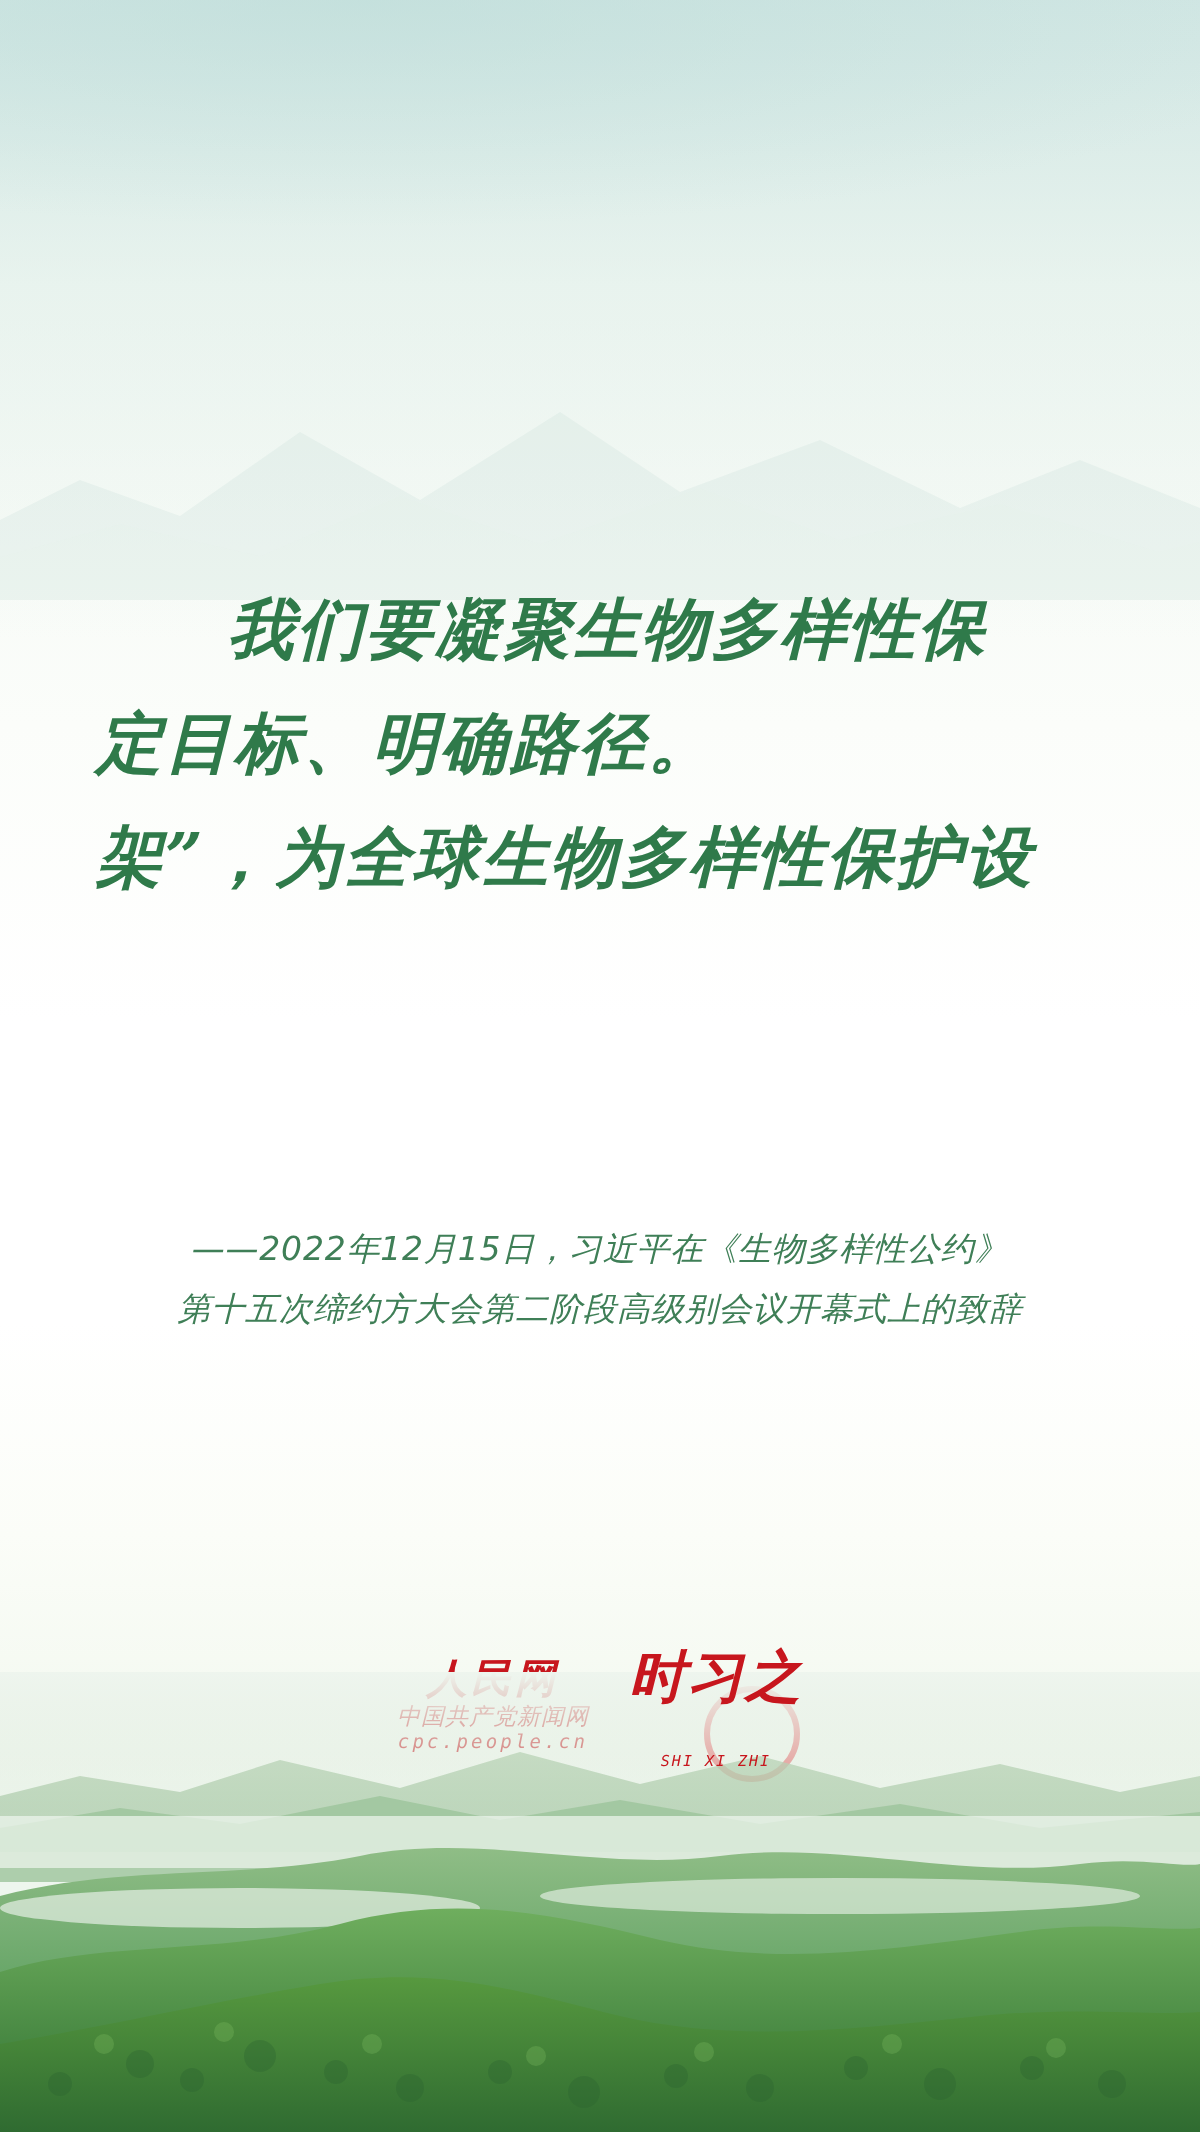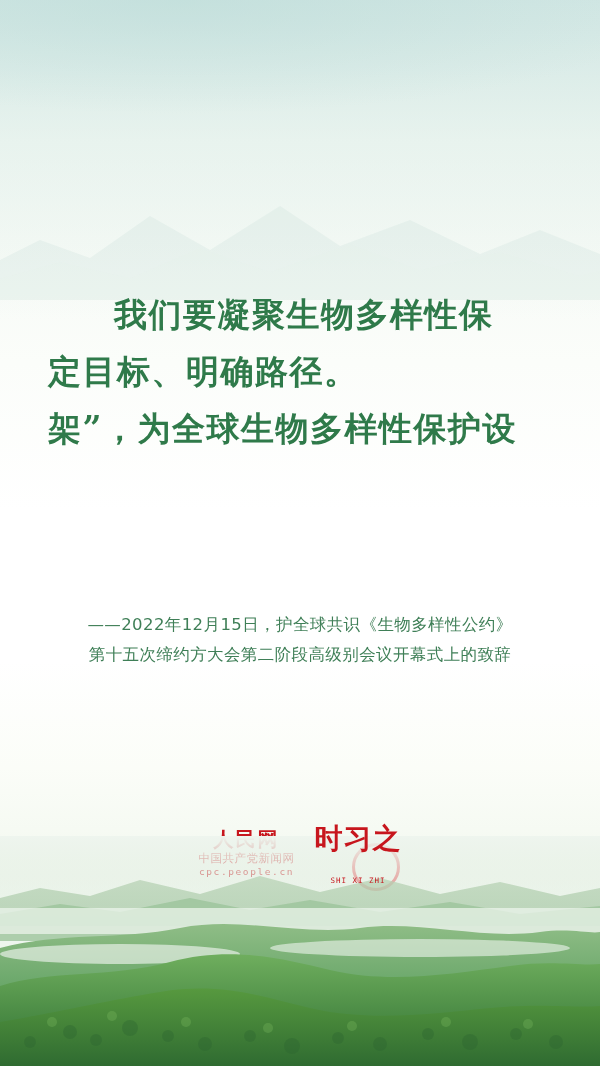--- a/index.html
+++ b/index.html
@@ -22,20 +22,21 @@
     background: linear-gradient(to bottom,
         #e4f0ee 0%,
         #eef6f2 10%,
         #f6faf6 22%,
         #fbfdfa 34%,
         #ffffff 48%,
         #ffffff 62%,
         #fbfdf8 72%,
         #f4f9f1 80%,
         #eef6ee 86%);
+    font-style: italic;
   }
 
   
   .sky-wash {
     position: absolute;
     top: 0; left: 0; right: 0;
     height: 320px;
     background: linear-gradient(to bottom, rgba(206,229,226,0.85) 0%, rgba(226,240,234,0.55) 45%, rgba(255,255,255,0) 100%);
     pointer-events: none;
   }
@@ -192,21 +193,21 @@
     <path d="M0,164 L80,142 L150,158 L220,128 L290,152 L370,124 L440,150 L520,132 L600,156 L640,146 L640,180 L0,180 Z" fill="#cfe3dc" opacity="0.6"></path>
   </svg>
 
   <div class="quote-wrap">
     <p class="quote">我们要凝聚生物多样性保</p>
     <p class="quote" style="text-indent:0;margin-top:0;">定目标、明确路径。</p>
     <p class="quote" style="text-indent:0;margin-top:0;">架”，为全球生物多样性保护设</p>
   </div>
 
   <div class="attribution">
-    <div>——2022年12月15日，护全球共识《生物多样性公约》</div>
+    <div>——2022年12月15日，习近平在《生物多样性公约》</div>
     <div>第十五次缔约方大会第二阶段高级别会议开幕式上的致辞</div>
   </div>
 
   <div class="logos">
 
     <div class="logo-people">
       <div class="cn-big">人民网</div>
       <div class="cn-sub">中国共产党新闻网</div>
       <div class="cn-url">cpc.people.cn</div>
     </div>

